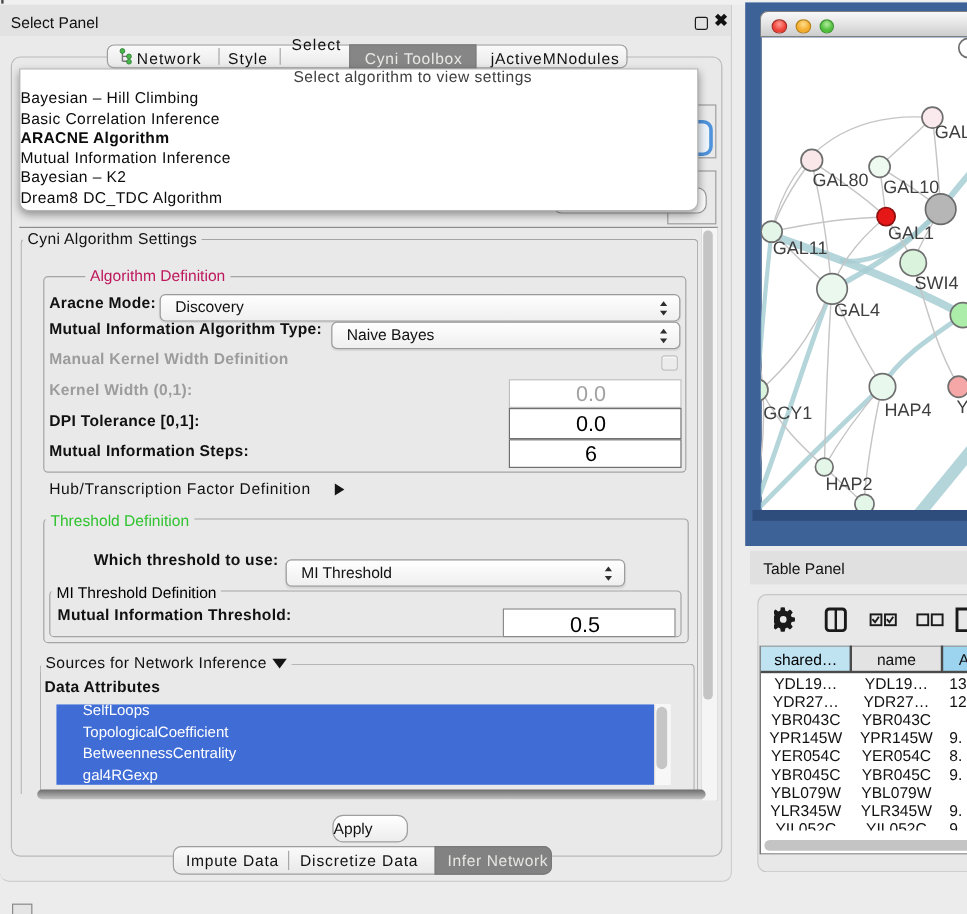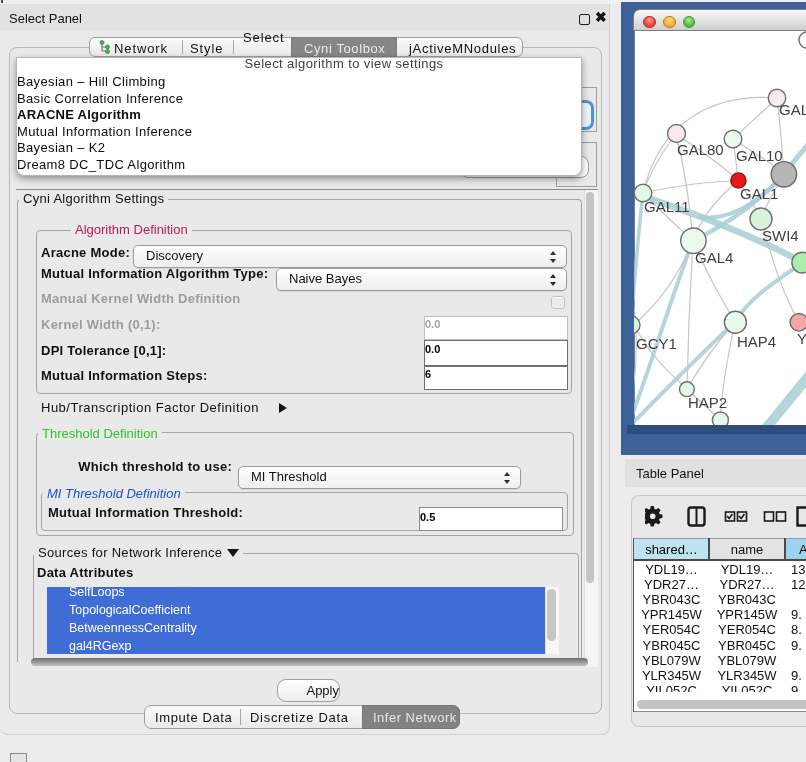--- a/index.html
+++ b/index.html
@@ -9,21 +9,21 @@
   .t13{font-size:13px;color:#111;}
   .b{font-weight:bold;letter-spacing:0.25px;}
   .gray{color:#9c9c9c;}
   .combo{position:absolute;border:1px solid #9b9b9b;border-radius:5px;
          background:linear-gradient(#ffffff,#f6f6f6 55%,#efefef);box-shadow:0 1px 1px rgba(0,0,0,.08);}
   .combo .txt{position:absolute;left:12px;top:50%;transform:translateY(-58%);font-size:13px;color:#111;white-space:nowrap;}
   .arr{position:absolute;right:9px;top:50%;width:7px;height:14px;transform:translateY(-50%);}
   .arr:before,.arr:after{content:"";position:absolute;left:0;border-left:3.5px solid transparent;border-right:3.5px solid transparent;}
   .arr:before{top:1px;border-bottom:4.5px solid #2e2e2e;}
   .arr:after{bottom:1px;border-top:4.5px solid #2e2e2e;}
-  .field{position:absolute;background:#fff;font-size:11px;color:#000;text-align:left;font-weight:bold;}
+  .field{position:absolute;background:#fff;font-size:18px;color:#000;text-align:center;}
   .gbox{position:absolute;border:1px solid #a5a5a5;border-radius:4px;}
   .glab{position:absolute;background:#e9e9e9;padding:0 4px;font-size:13px;line-height:14px;white-space:nowrap;}
 </style>
 </head>
 <body>
 
 <div class="a" style="left:0;top:0;width:806px;height:4px;background:#f0f0f0;"></div>
 <div class="a" style="left:1px;top:0;width:2px;height:3px;background:#4a4a4a;"></div>
 <div class="a" style="left:0;top:4px;width:609px;height:730px;background:#eaeaea;
      border-right:1px solid #cfcfcf;border-bottom:1px solid #cfcfcf;border-radius:0 0 8px 8px;"></div>
@@ -93,40 +93,40 @@
 
 <div class="gbox" style="left:36px;top:432px;width:536px;height:102px;"></div>
 <div class="glab" style="left:38px;top:427px;color:#2fc32f;">Threshold Definition</div>
 <div class="a t13 b" style="left:60px;top:459px;width:172px;text-align:right;">Which threshold to use:</div>
 <div class="combo" style="left:238px;top:466px;width:281px;height:21px;">
     <span class="txt">MI Threshold</span>
     <span class="arr"></span>
   </div>
 
 <div class="gbox" style="left:41px;top:492px;width:525px;height:37px;"></div>
-<div class="glab" style="left:43px;top:487px;color:#1d4ed8;font-style:italic;">MI Threshold Definition</div>
+<div class="glab" style="left:43px;top:487px;color:#000000;">MI Threshold Definition</div>
 <div class="a t13 b" style="left:48px;top:505px;">Mutual Information Threshold:</div>
 <div class="field" style="left:419px;top:507px;width:135px;height:19px;border:1px solid #8a8a8a;padding:3px 7px 0 0;">0.5</div>
 
 <div class="a" style="left:33px;top:553px;width:544px;height:108px;border:1px solid #a5a5a5;border-bottom:none;border-radius:4px 4px 0 0;"></div>
 <div class="glab" style="left:34px;top:546px;color:#111;letter-spacing:0.3px;">Sources for Network Inference<span style="display:inline-block;width:0;height:0;border-left:6px solid transparent;border-right:6px solid transparent;border-top:8px solid #151515;margin-left:5px;"></span></div>
 <div class="a t13 b" style="left:37px;top:565px;">Data Attributes</div>
 
 <div class="a" style="left:47px;top:587px;width:511px;height:67px;background:#fff;overflow:hidden;"></div>
 <div class="a" style="left:47px;top:587px;width:498px;height:67px;background:#3f6cd5;overflow:hidden;">
   <div style="font-size:12.5px;color:#fff;line-height:17.9px;padding-left:22px;margin-top:-3px;white-space:nowrap;">
     SelfLoops<br>TopologicalCoefficient<br>BetweennessCentrality<br>gal4RGexp</div>
 </div>
 <div class="a" style="left:545px;top:587px;width:13px;height:67px;background:#f7f7f7;border-left:1px solid #ddd;"></div>
 <div class="a" style="left:547px;top:589px;width:9px;height:52px;background:#c6c6c6;border-radius:4.5px;"></div>
 
 <div class="a" style="left:31px;top:658px;width:557px;height:8px;border-radius:4px;background:linear-gradient(#6d6d6d,#c2c2c2);"></div>
 
 <div class="a" style="left:277px;top:679px;width:61px;height:21px;border:1px solid #9f9f9f;border-radius:9px;
-     background:linear-gradient(#ffffff,#ededed);text-align:right;font-size:13px;color:#111;line-height:21px;">Apply</div>
+     background:linear-gradient(#ffffff,#ededed);text-align:left;font-size:13px;color:#111;line-height:21px;">Apply</div>
 
 <div class="a" style="left:144px;top:705px;width:316px;height:24px;background:linear-gradient(#fafafa,#e9e9e9);
      border:1px solid #9e9e9e;border-radius:7px;box-sizing:border-box;"></div>
 <div class="a" style="left:362px;top:705px;width:98px;height:24px;background:#828282;border:1px solid #787878;border-radius:0 7px 7px 0;box-sizing:border-box;"></div>
 <div class="a" style="left:240px;top:709px;width:1px;height:16px;background:#a8a8a8;"></div>
 <div class="a t13" style="left:155px;top:710px;letter-spacing:0.6px;">Impute Data</div>
 <div class="a t13" style="left:250px;top:710px;letter-spacing:0.7px;">Discretize Data</div>
 <div class="a" style="left:373px;top:710px;font-size:13px;color:#e6e6e3;letter-spacing:0.5px;">Infer Network</div>
 
 <div class="a" style="left:10px;top:753px;width:15px;height:12px;background:#e4e4e4;border:1.5px solid #8a8a8a;"></div>

